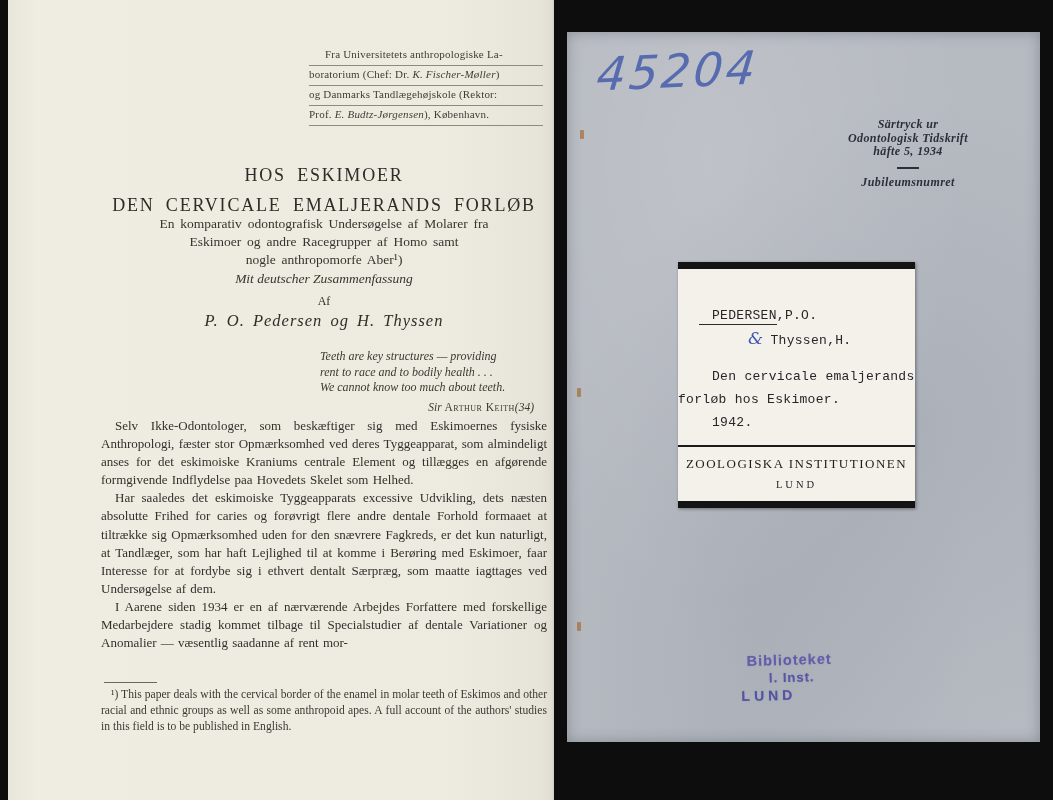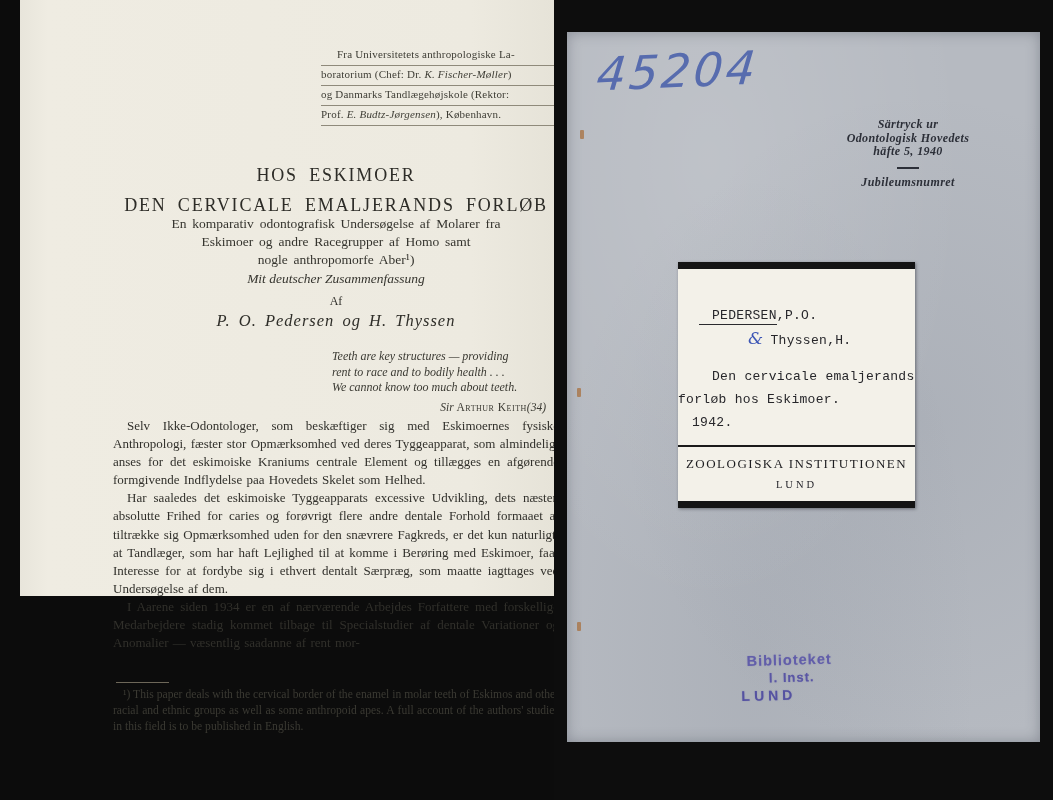--- a/index.html
+++ b/index.html
@@ -1,21 +1,21 @@
 <!DOCTYPE html>
 <html><head>
 <meta charset="utf-8">
 <style>
   html,body{margin:0;padding:0;}
   body{width:1053px;height:800px;background:#0c0c0c;overflow:hidden;
        font-family:"Liberation Serif", serif;}
   .screen{position:relative;width:1053px;height:800px;background:#0c0c0c;overflow:hidden;}
 
   
-  .left-page{position:absolute;left:20px;top:0;width:550px;height:596px;
+  .left-page{position:absolute;left:8px;top:0;width:550px;height:800px;
     background:linear-gradient(90deg,#e8e5db,#efecE2 5%,#edeae0 82%,#e6e3d8 97%,#dcd9ce);}
   .page-edge{position:absolute;right:0;top:0;width:6px;height:100%;
     background:linear-gradient(90deg,rgba(0,0,0,0),rgba(40,38,30,0.25));}
   .content{position:absolute;left:93px;top:0;width:446px;height:100%;color:#32312c;}
 
   .affil{position:absolute;left:208px;top:46px;width:234px;font-size:11px;color:#3e3d35;
          letter-spacing:0.2px;}
   .affil-line{height:19px;line-height:17px;border-bottom:1px solid #8f8a7b;
               white-space:nowrap;overflow:hidden;}
   .affil-line.first{padding-left:16px;}
@@ -73,21 +73,21 @@
   .typed{font-family:"Liberation Mono", monospace;font-size:13px;color:#26262a;
     letter-spacing:0.3px;padding-top:38px;}
   .typed .l{line-height:17px;white-space:nowrap;}
   .a1{margin-left:34px;}
   .ul{display:inline-block;border-bottom:1.6px solid #2a2a2e;padding-left:13px;margin-left:-13px;}
   .a2{margin-left:70px;margin-top:5px;}
   .amp{font-family:"DejaVu Serif", serif;font-style:italic;font-size:17px;color:#3b55b5;
        margin-right:7px;}
   .t1{margin-left:34px;margin-top:19px;}
   .t2{margin-top:6px;}
-  .t3{margin-left:14px;margin-top:6px;margin-bottom:14px;}
+  .t3{margin-left:34px;margin-top:6px;margin-bottom:14px;}
   .label-rule{border-top:2px solid #1a1a1a;}
   .inst-sec{text-align:center;padding:9px 0 11px;}
   .inst{font-size:13px;letter-spacing:1.5px;color:#1d1d20;white-space:nowrap;}
   .city{font-size:10.5px;letter-spacing:3px;color:#24242a;margin-top:7px;}
 
   .stamp{position:absolute;left:168px;top:620px;transform:rotate(-1.5deg);
     font-family:"Liberation Sans", sans-serif;font-weight:bold;
     text-shadow:0 0 1px rgba(90,85,168,0.55);}
   .stamp .s1{font-size:14.5px;letter-spacing:1px;color:rgba(88,83,168,0.78);margin-left:12px;}
   .stamp .s2{font-size:13px;letter-spacing:1px;color:rgba(82,78,162,0.85);margin-left:34px;margin-top:2px;}
@@ -146,22 +146,22 @@
 
   <div class="cover">
     <div class="staple s-a"></div>
     <div class="staple s-b"></div>
     <div class="staple s-c"></div>
 
     <div class="accession">45204</div>
 
     <div class="imprint">
       <div>Särtryck ur</div>
-      <div>Odontologisk Hovedets</div>
-      <div>häfte 5, 1940</div>
+      <div>Odontologisk Tidskrift</div>
+      <div>häfte 5, 1934</div>
       <div class="imprint-rule"></div>
       <div>Jubileumsnumret</div>
     </div>
 
     <div class="label">
       <div class="typed">
         <div class="l a1"><span class="ul">PEDERSEN</span><span>,P.O.</span></div>
         <div class="l a2"><span class="amp">&amp;</span><span>Thyssen,H.</span></div>
         <div class="l t1">Den cervicale emaljerands</div>
         <div class="l t2">forløb hos Eskimoer.</div>

